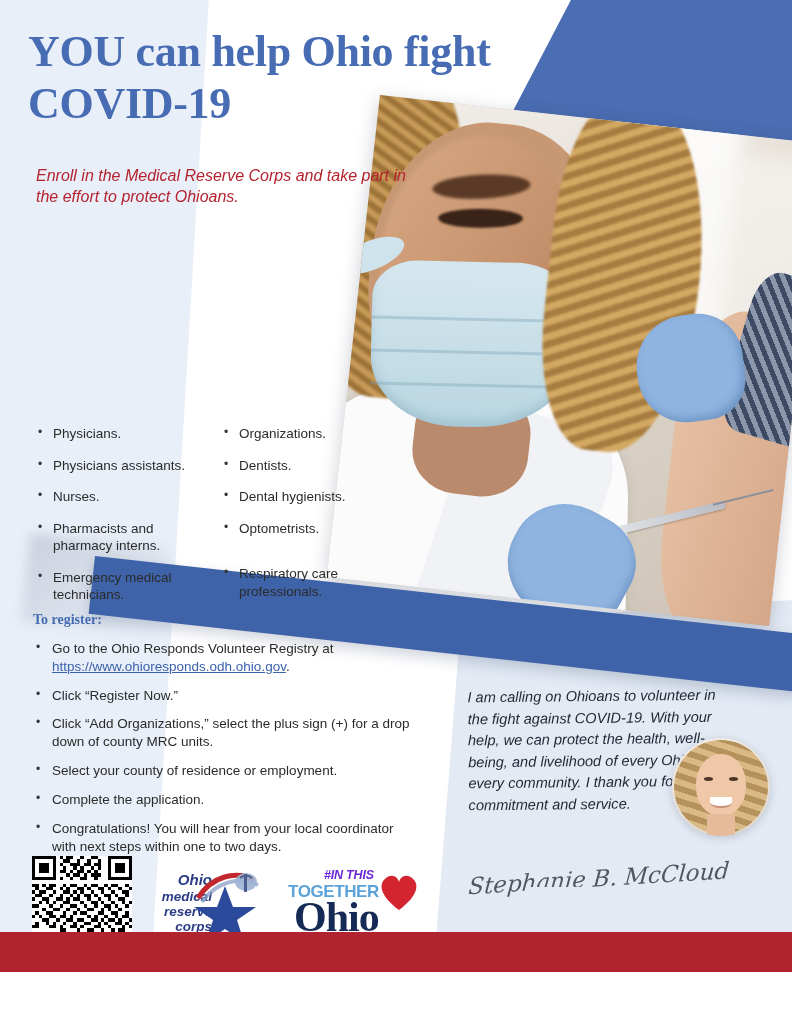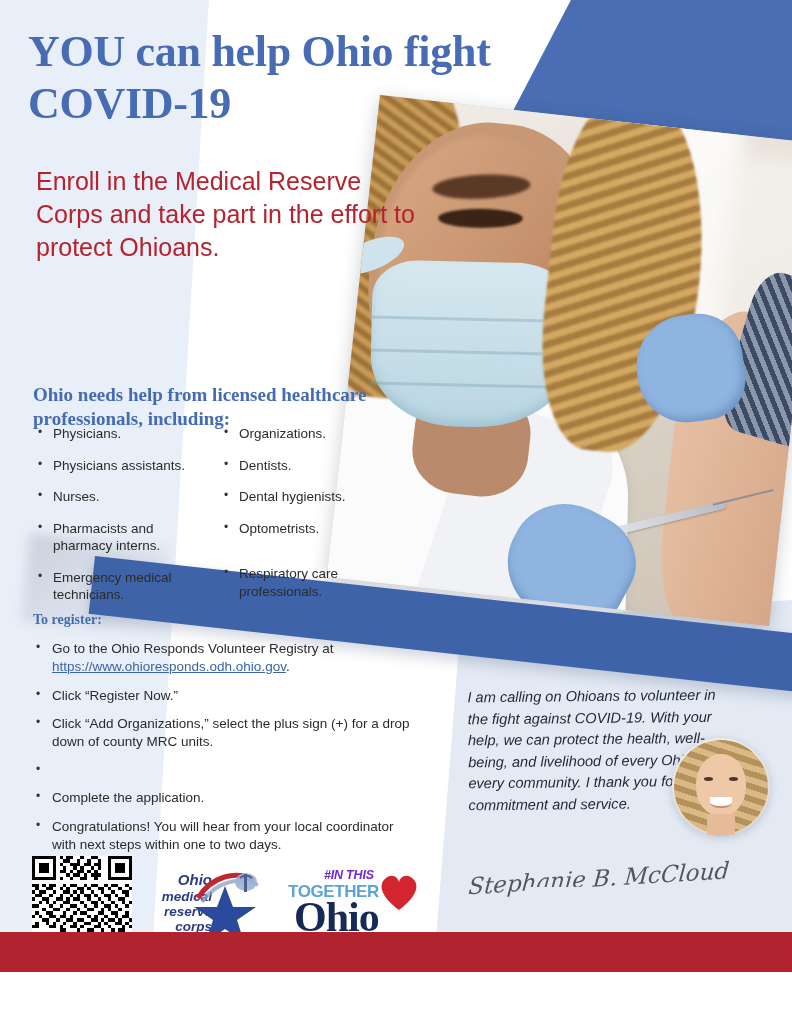--- a/index.html
+++ b/index.html
@@ -74,21 +74,21 @@
   .ph-needle{position:absolute;left:84%;top:74%;width:14%;height:2px;background:#8d9099;transform:rotate(-20deg);}
 
   
   .title{
     position:absolute;left:28px;top:26px;width:470px;
     font-family:"Liberation Serif",serif;font-weight:bold;
     font-size:44px;line-height:1.18;color:#476cb4;letter-spacing:-.3px;
   }
   .lead{
     position:absolute;left:36px;width:380px;color:#b4232f;
-    font-size:25px;line-height:1.32;
+    font-size:16px;line-height:1.32;font-style:italic;
   }
   .lead-1{top:165px;}
   .lead-2{top:255px;}
 
   .sec-head{
     font-family:"Liberation Serif",serif;font-weight:bold;color:#456bb2;
   }
   .head-needs{position:absolute;left:33px;top:383px;width:350px;font-size:19px;line-height:1.28;}
   .head-register{position:absolute;left:33px;top:612px;font-size:14px;}
 
@@ -194,21 +194,20 @@
     <div class="ph-glove2"></div>
   </div>
 
   <div class="bg-band-shadow"></div>
   <div class="bg-band"></div>
 
   <div class="title">YOU can help Ohio fight COVID-19</div>
 
   <div class="lead lead-1">Enroll in the Medical Reserve Corps and take part in the effort to protect Ohioans.</div>
 
-  <div class="sec-head head-needs">Ohio needs help from licensed healthcare professionals, including:</div>
   <div class="prof-cols">
     <div class="prof-col">
       <div class="prof-item">
           <span class="bu">•</span>
           <span>Physicians.</span>
         </div>
       <div class="prof-item">
           <span class="bu">•</span>
           <span>Physicians assistants.</span>
         </div>
@@ -259,20 +258,21 @@
     <div class="reg-item">
         <span class="bu">•</span>
         <span>Click “Register Now.”</span>
       </div>
     <div class="reg-item">
         <span class="bu">•</span>
         <span>Click “Add Organizations,” select the plus sign (+) for a drop down of county MRC units.</span>
       </div>
     <div class="reg-item">
         <span class="bu">•</span>
+        <span>Select your county of residence or employment.</span>
       </div>
     <div class="reg-item">
         <span class="bu">•</span>
         <span>Complete the application.</span>
       </div>
     <div class="reg-item">
         <span class="bu">•</span>
         <span>Congratulations! You will hear from your local coordinator with next steps within one to two days.</span>
       </div>
   </div>

